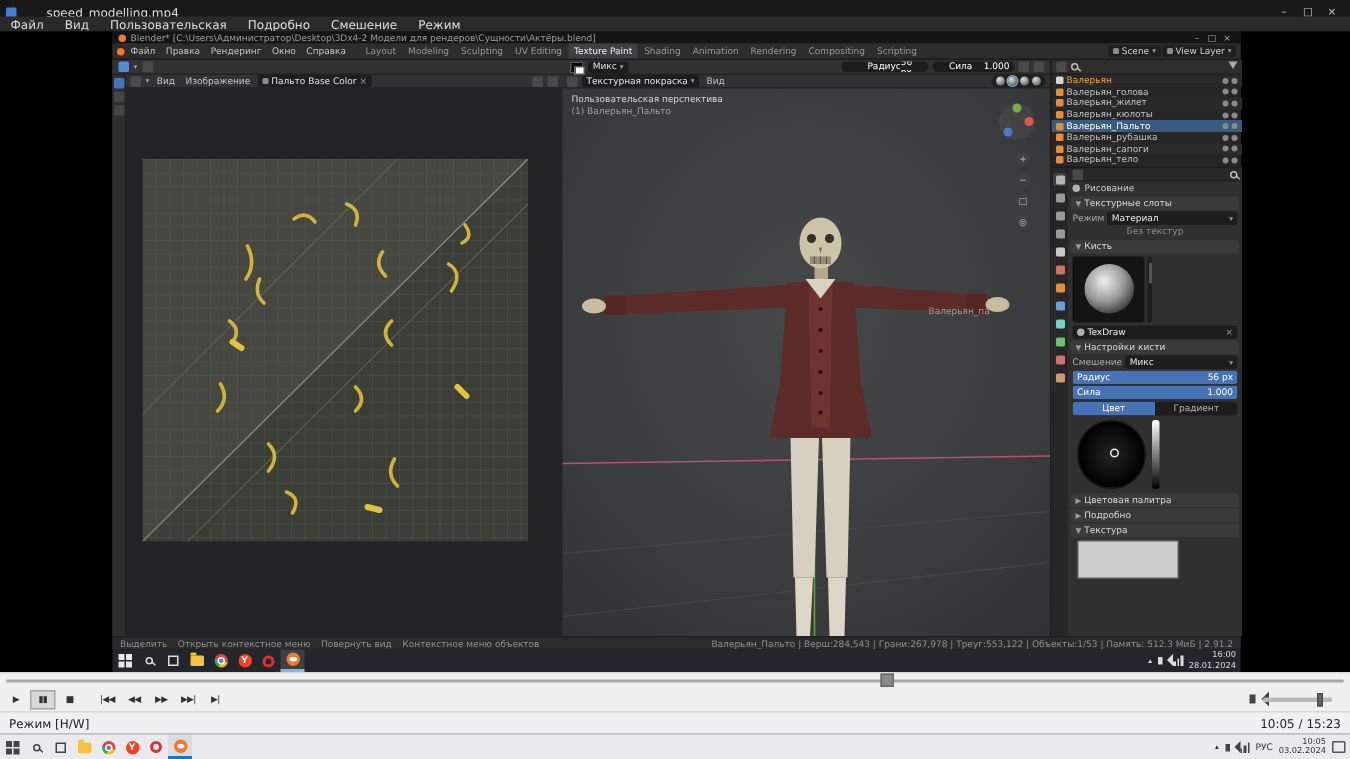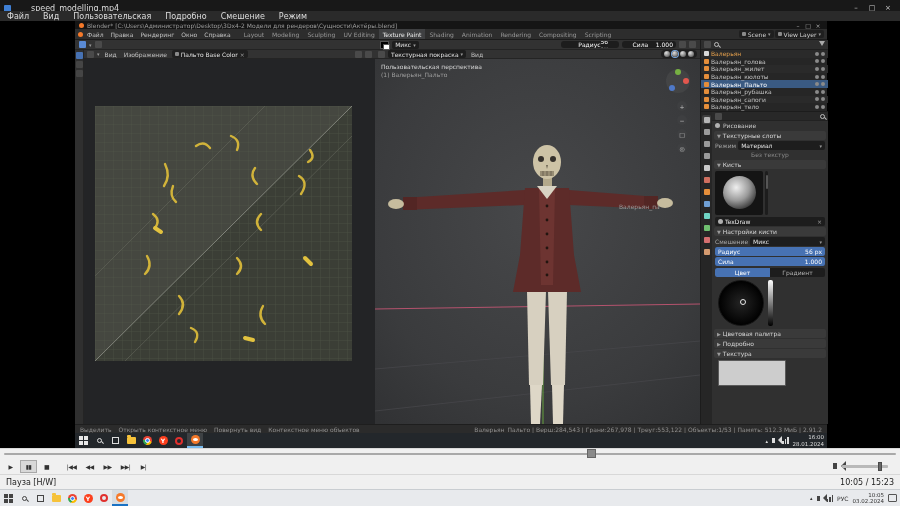--- a/index.html
+++ b/index.html
@@ -676,21 +676,21 @@
     <div class="pbtn">▶|</div>
     <div class="vol">
       <span class="dspk"></span>
       <span class="voltrack">
         <span class="volhandle" style="left: 78%;"></span>
       </span>
     </div>
   </div>
 
   <div class="abs pstatus">
-    <span>Пауза [H/W]</span>
+    <span>Режим [H/W]</span>
     <span class="right">10:05 / 15:23</span>
   </div>
 
   <div class="abs taskbar light">
     <div class="titem">
         <span class="winlogo">
           <i></i>
           <i></i>
           <i></i>
           <i></i>

